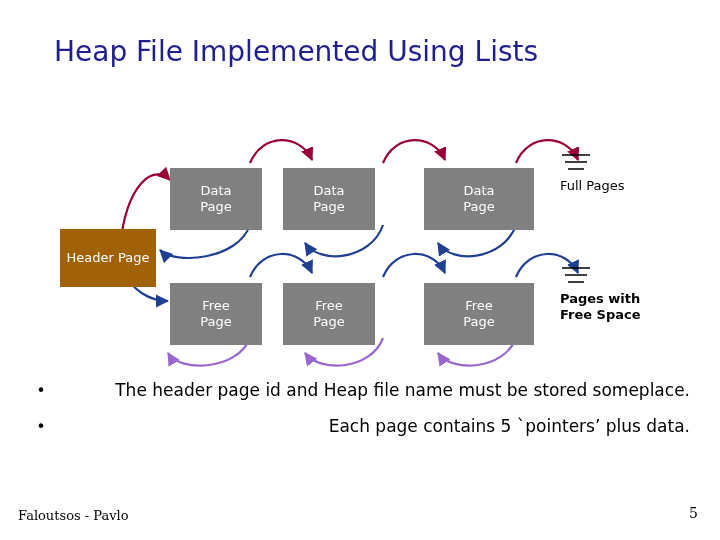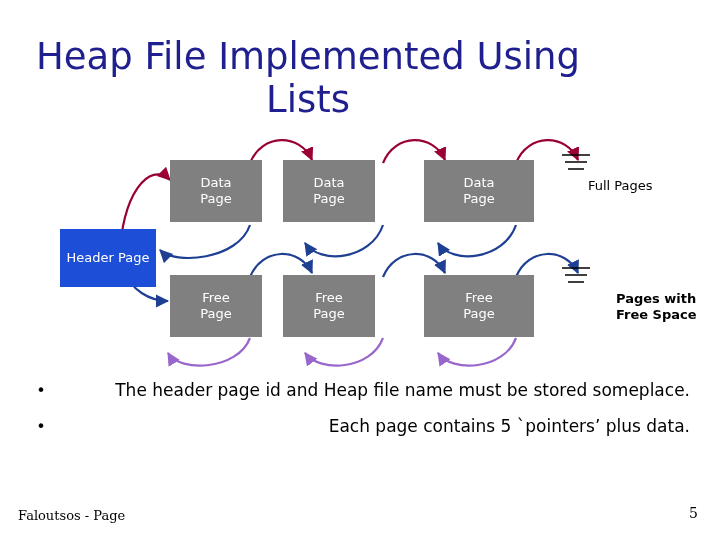--- a/index.html
+++ b/index.html
@@ -18,65 +18,64 @@
     position: absolute;
     left: 0; top: 0;
     width: 720px; height: 540px;
   }
   #title {
     position: absolute;
     left: 0;
     top: 35px;
     width: 592px;
     text-align: center;
-    font-size: 37px;
+    font-size: 28px;
     color: #1f1f8f;
     font-family: "DejaVu Sans", sans-serif;
     letter-spacing: 0px;
-    padding-left: 12px;
   }
   .diagram {
     position: absolute;
     left: 0;
     top: 125px;
     width: 720px;
     height: 235px;
   }
   .box {
     position: absolute;
     background: #808080;
     color: #ffffff;
     font-size: 13px;
     line-height: 16px;
     text-align: center;
     display: flex;
     align-items: center;
     justify-content: center;
     font-family: "DejaVu Sans", sans-serif;
+    margin-top: 8px;
   }
   .box span { display: block; white-space: pre-line; }
   .header-box {
     position: absolute;
-    background: #1d4ed8;
+    background: #a16207;
     color: #ffffff;
     font-size: 13px;
     line-height: 16px;
     text-align: center;
     display: flex;
     align-items: center;
     justify-content: center;
   }
   .sidelabel {
     position: absolute;
     font-size: 13px;
     line-height: 16px;
     color: #000000;
     font-family: "DejaVu Sans", sans-serif;
     white-space: pre-line;
-    margin-left: 28px;
   }
   .sidelabel.bold { font-weight: bold; }
   .bullets {
     position: absolute;
     left: 30px;
     top: 378px;
     width: 660px;
     font-size: 17px;
     line-height: 25px;
     color: #000000;
@@ -188,32 +187,32 @@
     <div class="box" style="left:283px; top:150px; width:92px; height:62px;">
       <span>Free
 Page</span>
     </div>
     <div class="box" style="left:424px; top:150px; width:110px; height:62px;">
       <span>Free
 Page</span>
     </div>
 
     <div class="sidelabel" style="left:560px; top:53px;">Full Pages</div>
-    <div class="sidelabel bold" style="left:588px; top:166px;">Pages with
+    <div class="sidelabel bold" style="left:560px; top:166px;">Pages with
 Free Space</div>
 
   </div>
 
   <div class="bullets">
     <div class="bullet-row">
       <div class="bullet-dot">•</div>
       <div class="bullet-text">The header page id and Heap file name must be stored someplace.</div>
     </div>
     <div class="bullet-row">
       <div class="bullet-dot">•</div>
       <div class="bullet-text">Each page contains 5 `pointers’ plus data.</div>
     </div>
   </div>
 
-  <div id="footer-left">Faloutsos - Page</div>
+  <div id="footer-left">Faloutsos - Pavlo</div>
   <div id="footer-right">5</div>
 
 </div>
 
 </body></html>

